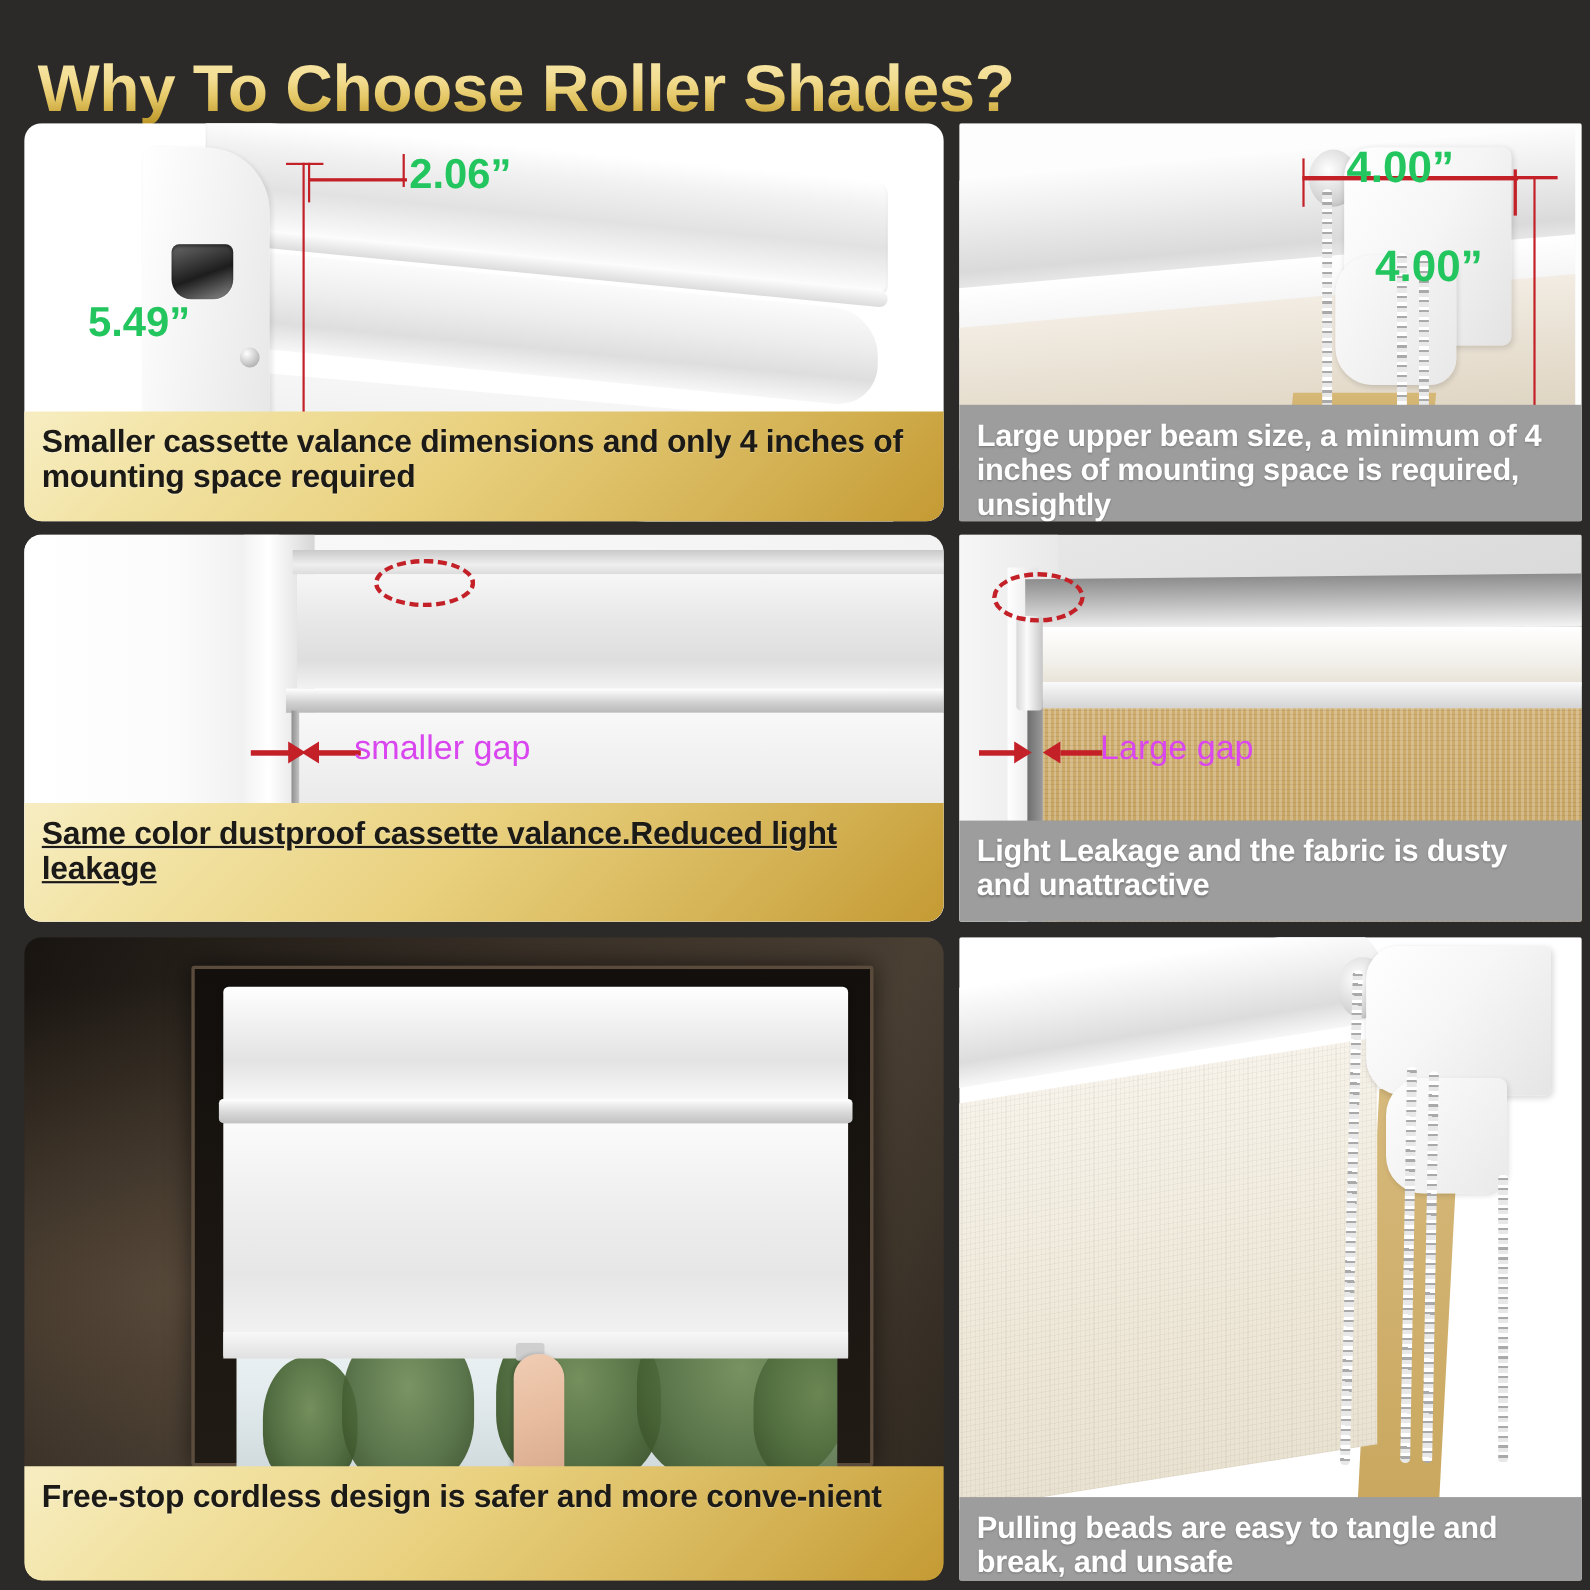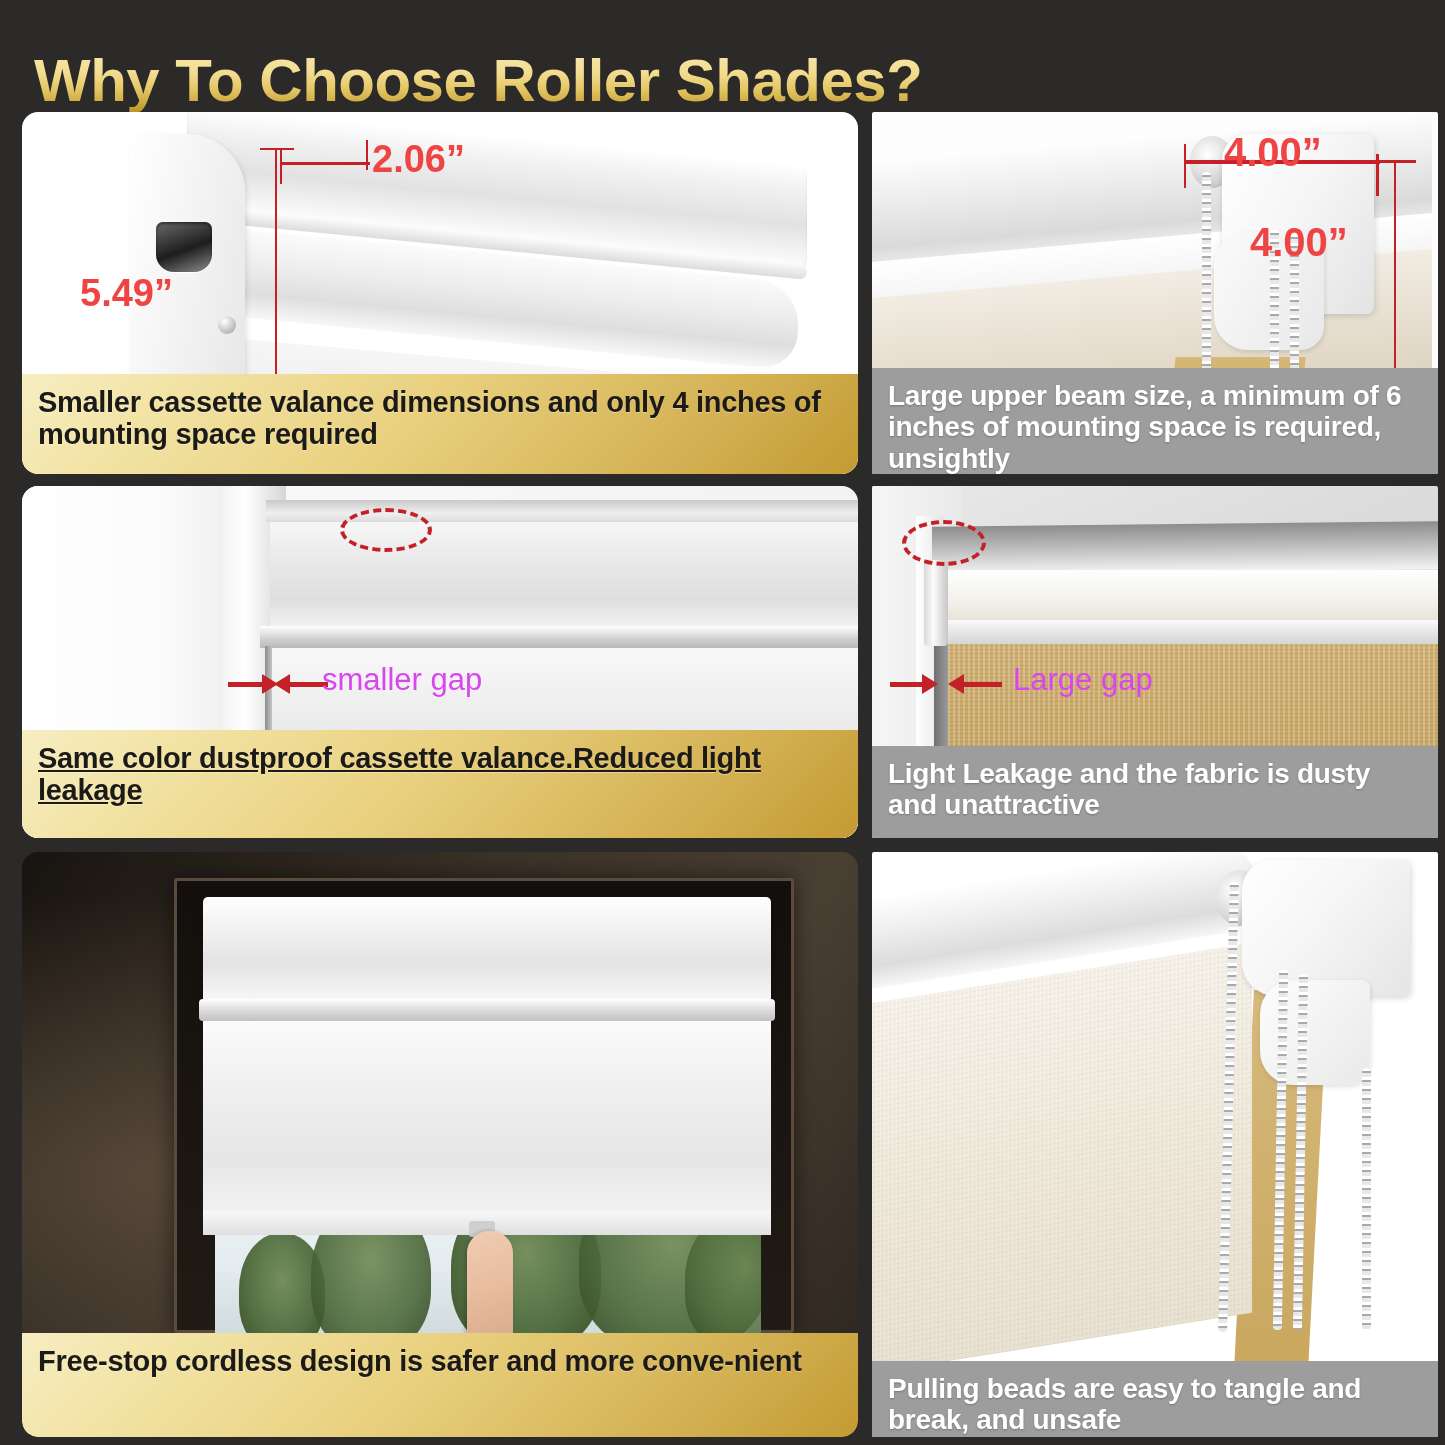--- a/index.html
+++ b/index.html
@@ -69,21 +69,21 @@
     background-image:
       repeating-linear-gradient(92deg, rgba(0,0,0,0.045) 0 1px, rgba(255,255,255,0) 1px 4px),
       repeating-linear-gradient(2deg, rgba(0,0,0,0.035) 0 1px, rgba(255,255,255,0) 1px 6px);
   }
   .brushed {
     background-image:
       repeating-linear-gradient(88deg, rgba(0,0,0,0.05) 0 1px, rgba(255,255,255,0.5) 1px 3px, rgba(0,0,0,0.02) 3px 7px);
   }
 
   
-  .dim-label { position:absolute; color:#ef4444; font-weight:bold; white-space:nowrap; }
+  .dim-label { position:absolute; color:#22c55e; font-weight:bold; white-space:nowrap; }
   .gap-label { position:absolute; color:#d946ef; font-size:31px; white-space:nowrap; }
   .rline { position:absolute; background:#c32028; }
 
   
   .p1-bg { position:absolute; inset:0; background:#ffffff; }
   .p1-valance {
     position:absolute; left:165px; top:24px; width:620px; height:210px;
     transform:skewY(5.5deg);
   }
   .p1-top {
@@ -401,21 +401,21 @@
       <div class="rline" style="left:312px; top:32px; width:2px; height:44px;"></div>
       <div class="rline" style="left:312px; top:48px; width:196px; height:4px;"></div>
       <div class="rline" style="left:504px; top:42px; width:3px; height:42px;"></div>
       <div class="dim-label" style="left:352px; top:18px; font-size:40px;">4.00”</div>
 
       <div class="rline" style="left:522px; top:48px; width:2px; height:215px;"></div>
       <div class="rline" style="left:500px; top:48px; width:44px; height:3px;"></div>
       <div class="rline" style="left:500px; top:260px; width:44px; height:3px;"></div>
       <div class="dim-label" style="left:378px; top:108px; font-size:40px;">4.00”</div>
     </div>
-    <div class="cap gray r1gray">Large upper beam size, a minimum of 6 inches of mounting space is required, unsightly</div>
+    <div class="cap gray r1gray">Large upper beam size, a minimum of 4 inches of mounting space is required, unsightly</div>
   </div>
 
   <div class="panel left r2">
     <div class="photo">
       <div class="p3-bg"></div>
       <div class="p3-wall"></div>
       <div class="p3-casing"></div>
       <div class="p3-head"></div>
       <div class="p3-shade1 brushed"></div>
       <div class="p3-rail"></div>
@@ -444,21 +444,21 @@
       <div class="p4-tanfabric"></div>
       <div class="p4-gapdark"></div>
       <div class="p4-clip"></div>
 
       <div class="dashed-ellipse" style="left:30px; top:34px; width:84px; height:46px;"></div>
 
       <div class="rline" style="left:18px; top:196px; width:36px; height:5px;"></div>
       <div style="position:absolute; left:50px; top:188px; width:0; height:0; border-left:16px solid #c32028; border-top:10px solid transparent; border-bottom:10px solid transparent;"></div>
       <div class="rline" style="left:92px; top:196px; width:38px; height:5px;"></div>
       <div style="position:absolute; left:76px; top:188px; width:0; height:0; border-right:16px solid #c32028; border-top:10px solid transparent; border-bottom:10px solid transparent;"></div>
-      <div class="gap-label" style="left:141px; top:176px;text-align:center;">Large gap</div>
+      <div class="gap-label" style="left:128px; top:176px;text-align:center;">Large gap</div>
     </div>
     <div class="cap gray r2gray">Light Leakage and the fabric is dusty and unattractive</div>
   </div>
 
   <div class="panel left r3">
     <div class="photo">
       <div class="p5-room"></div>
       <div class="p5-wallglow"></div>
 
       <div class="p5-frame">

